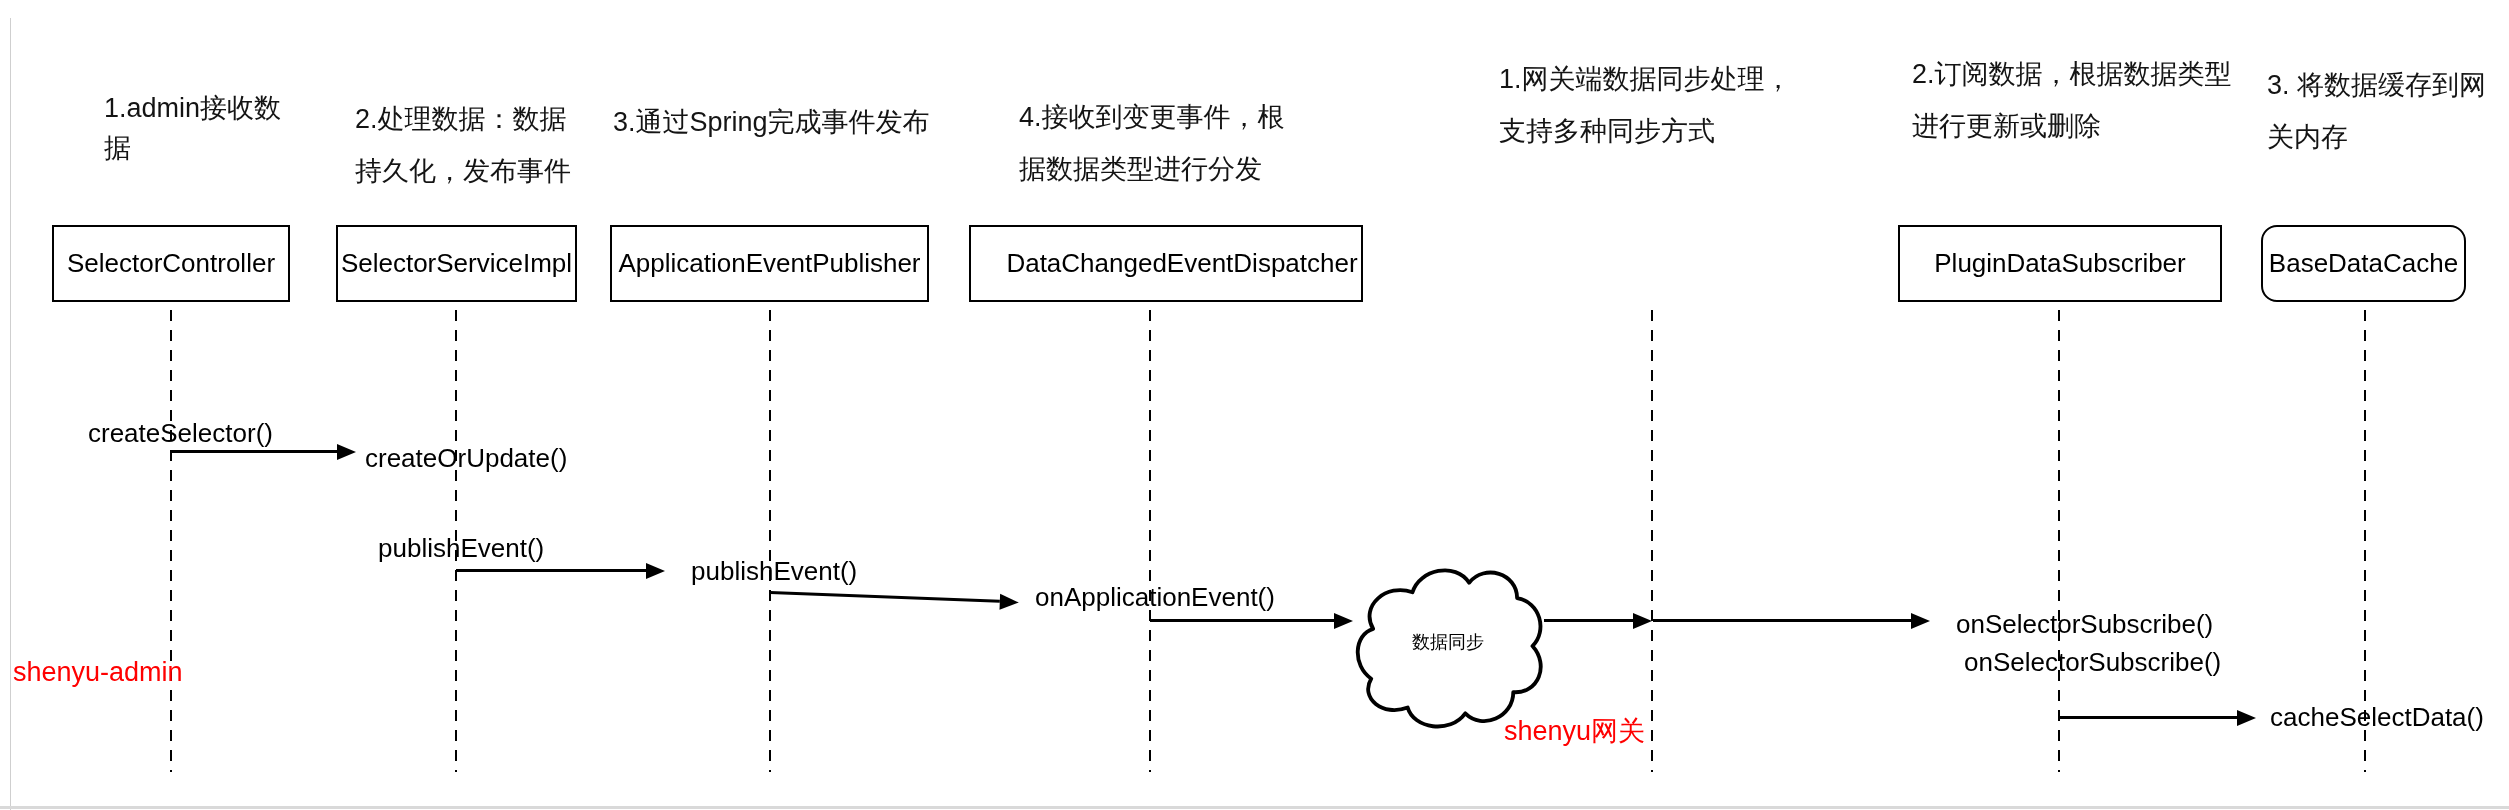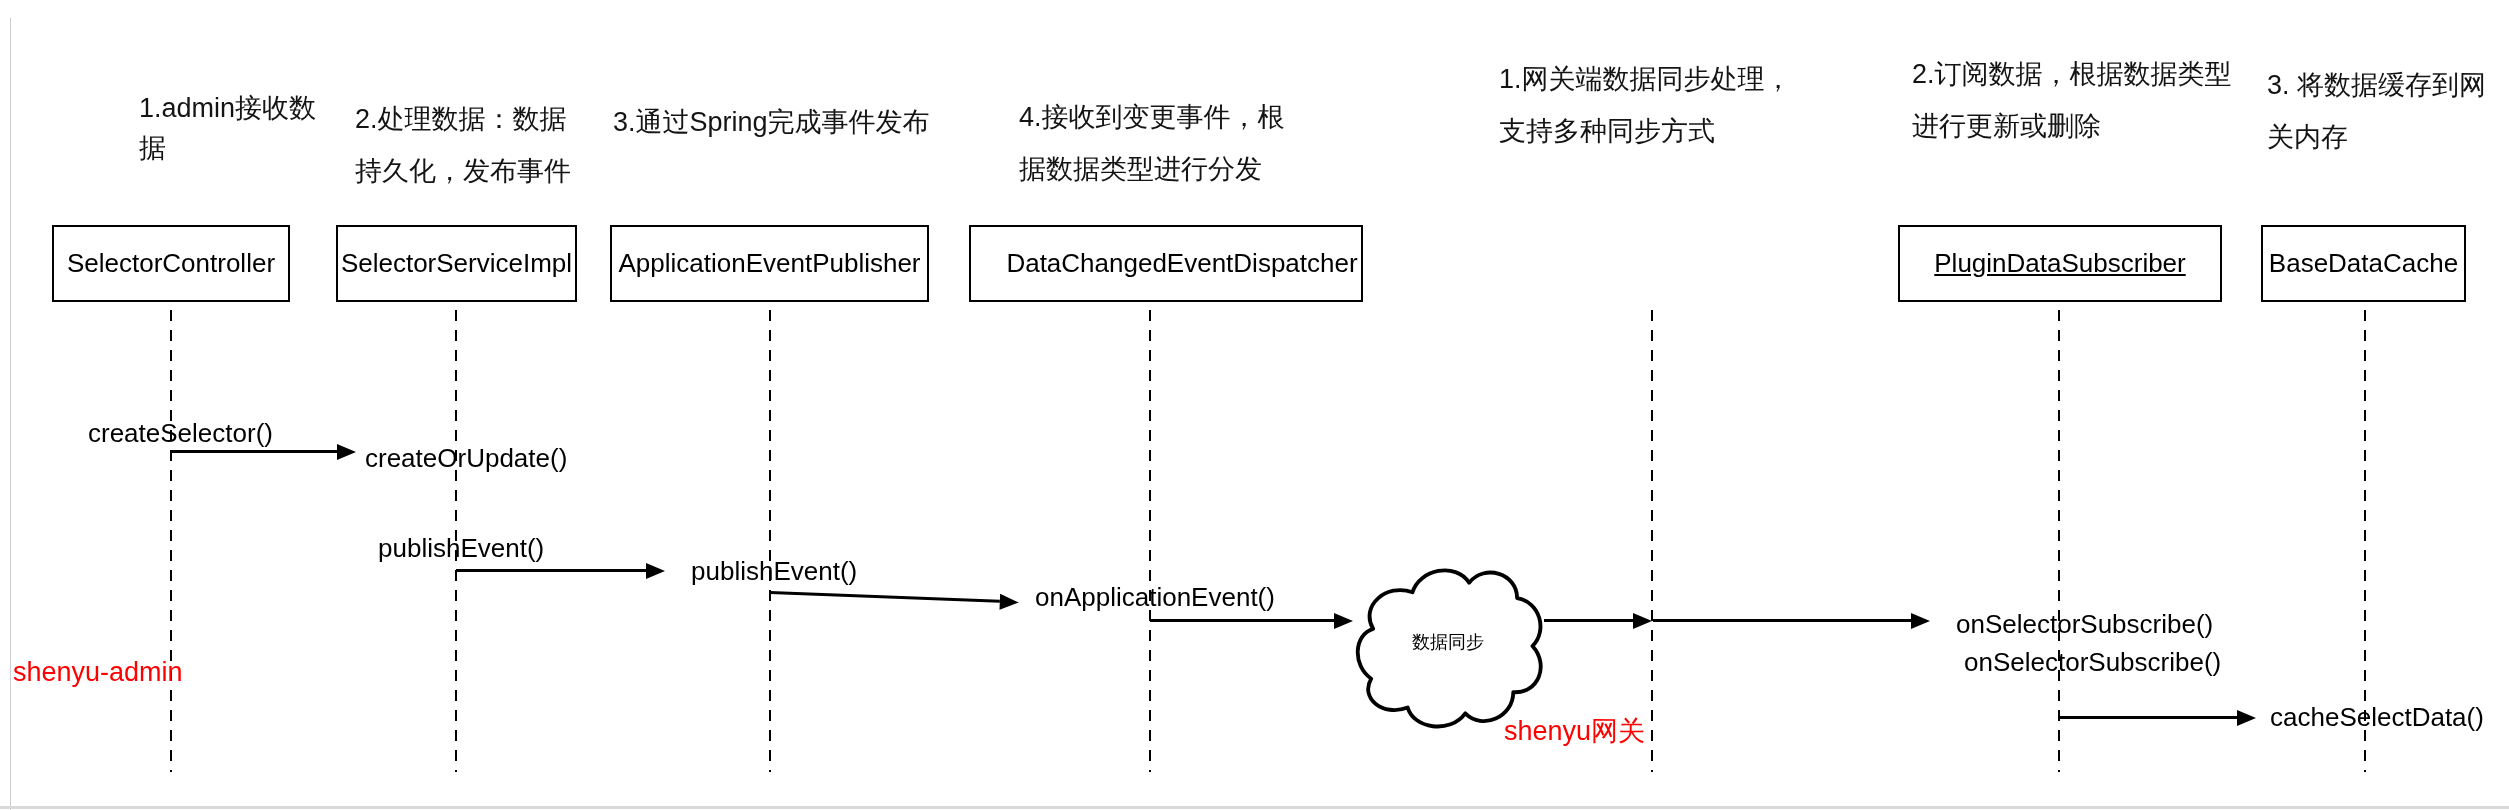--- a/index.html
+++ b/index.html
@@ -41,21 +41,21 @@
                font-size:18px;color:#000;}
 </style>
 </head>
 <body>
 
 <div class="stage">
 
   <div class="left-border"></div>
   <div class="bottom-border"></div>
 
-  <div class="note lh40" style="left:104px;top:88px;margin-left:35px;">
+  <div class="note lh40" style="left:104px;top:88px;">
     <div>1.admin接收数</div>
     <div>据</div>
   </div>
   <div class="note lh52" style="left:355px;top:93px;">
     <div>2.处理数据：数据</div>
     <div>持久化，发布事件</div>
   </div>
   <div class="note" style="left:613px;top:102px;">
     <div>3.通过Spring完成事件发布</div>
   </div>
@@ -81,24 +81,24 @@
     </div>
   <div class="pbox" style="left:336px;width:237px;">
     <span>SelectorServiceImpl</span>
     </div>
   <div class="pbox" style="left:610px;width:315px;">
     <span>ApplicationEventPublisher</span>
     </div>
   <div class="pbox" style="left:969px;width:358px;padding-left:32px;">
     <span>DataChangedEventDispatcher</span>
     </div>
-  <div class="pbox" style="left:1898px;width:320px;text-decoration:underline;">
+  <div class="pbox" style="left:1898px;width:320px;">
     <span>PluginDataSubscriber</span>
     </div>
-  <div class="pbox" style="left:2261px;width:201px;">
+  <div class="pbox" style="left:2261px;width:201px;border-radius:16px;">
     <span>BaseDataCache</span>
     </div>
 
   <div class="lifeline" style="left:170px;"></div>
   <div class="lifeline" style="left:455px;"></div>
   <div class="lifeline" style="left:769px;"></div>
   <div class="lifeline" style="left:1149px;"></div>
   <div class="lifeline" style="left:1651px;"></div>
   <div class="lifeline" style="left:2058px;"></div>
   <div class="lifeline" style="left:2364px;"></div>

